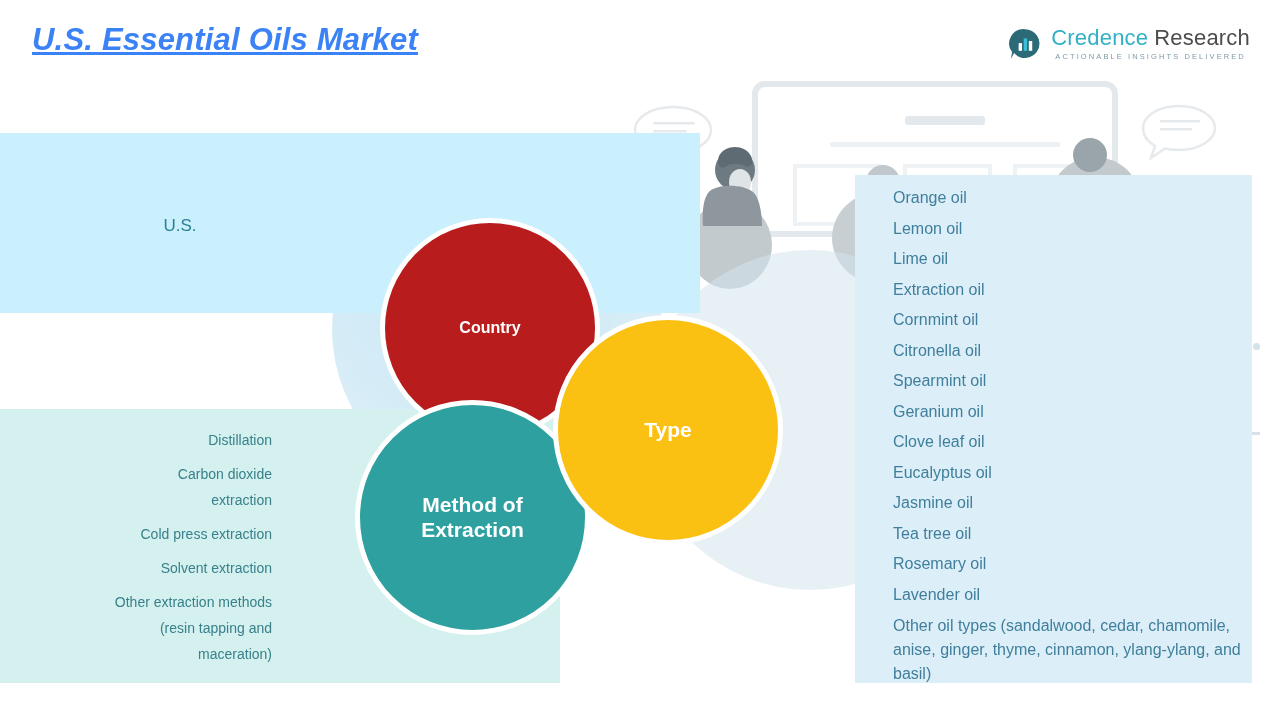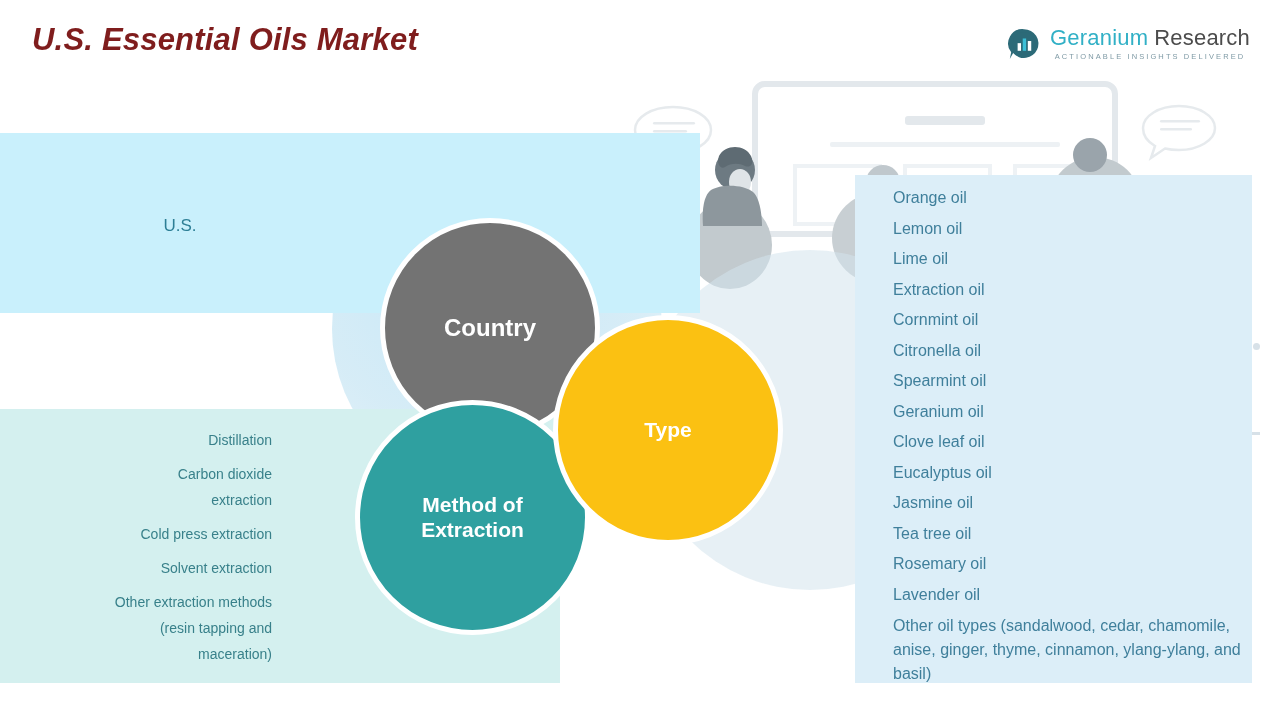--- a/index.html
+++ b/index.html
@@ -16,23 +16,24 @@
     overflow: hidden;
   }
 
   
   .page-title {
     position: absolute;
     left: 32px; top: 22px;
     font-size: 31px;
     font-weight: bold;
     font-style: italic;
-    color: #7f1d1d;
+    color: #3b82f6;
     letter-spacing: .2px;
     white-space: nowrap;
+    text-decoration: underline;
   }
   .logo {
     position: absolute;
     right: 30px; top: 27px;
     display: flex;
     align-items: center;
     gap: 9px;
   }
   .logo-mark { width: 34px; height: 34px; flex: 0 0 auto; }
   .logo-text { display: flex; flex-direction: column; line-height: 1; }
@@ -121,22 +122,22 @@
     align-items: center;
     justify-content: center;
     color: #ffffff;
     font-weight: bold;
     text-align: center;
     line-height: 1.18;
     border: 5px solid #ffffff;
   }
   .bubble-country {
     left: 380px; top: 218px; width: 220px; height: 220px;
-    background: #737373;
-    font-size: 24px;
+    background: #b91c1c;
+    font-size: 16px;
     z-index: 4;
   }
   .bubble-method {
     left: 355px; top: 400px; width: 235px; height: 235px;
     background: #2fa0a0;
     font-size: 21px;
     z-index: 5;
   }
   .bubble-type {
     left: 553px; top: 315px; width: 230px; height: 230px;
@@ -157,21 +158,21 @@
   <div class="logo">
     <svg class="logo-mark" viewBox="0 0 40 40">
       <path d="M20 2.5a17 17 0 1 1-12.8 28.2L3.3 37.5l1.6-7.7A17 17 0 0 1 20 2.5z" fill="#2c6a78"></path>
       <circle cx="20" cy="19.5" r="13.2" fill="#2c6a78"></circle>
       <rect x="12.5" y="19" width="4" height="9" fill="#ffffff"></rect>
       <rect x="18.5" y="13.5" width="4" height="14.5" fill="#3cc0d8"></rect>
       <rect x="24.5" y="16.5" width="4" height="11.5" fill="#ffffff"></rect>
     </svg>
     <div class="logo-text">
       <div class="logo-words">
-        <span class="brand-a">Geranium</span><span class="brand-b">Research</span>
+        <span class="brand-a">Credence</span><span class="brand-b">Research</span>
       </div>
       <div class="logo-tagline">Actionable Insights Delivered</div>
     </div>
   </div>
 
   <svg class="illus" viewBox="0 0 665 260">
     <g>
       <rect x="140" y="14" width="360" height="150" rx="10" fill="none" stroke="#e3e8ec" stroke-width="6"></rect>
       <rect x="290" y="46" width="80" height="9" rx="3" fill="#e3e8ec"></rect>
       <rect x="215" y="72" width="230" height="5" rx="2" fill="#edf1f4"></rect>

